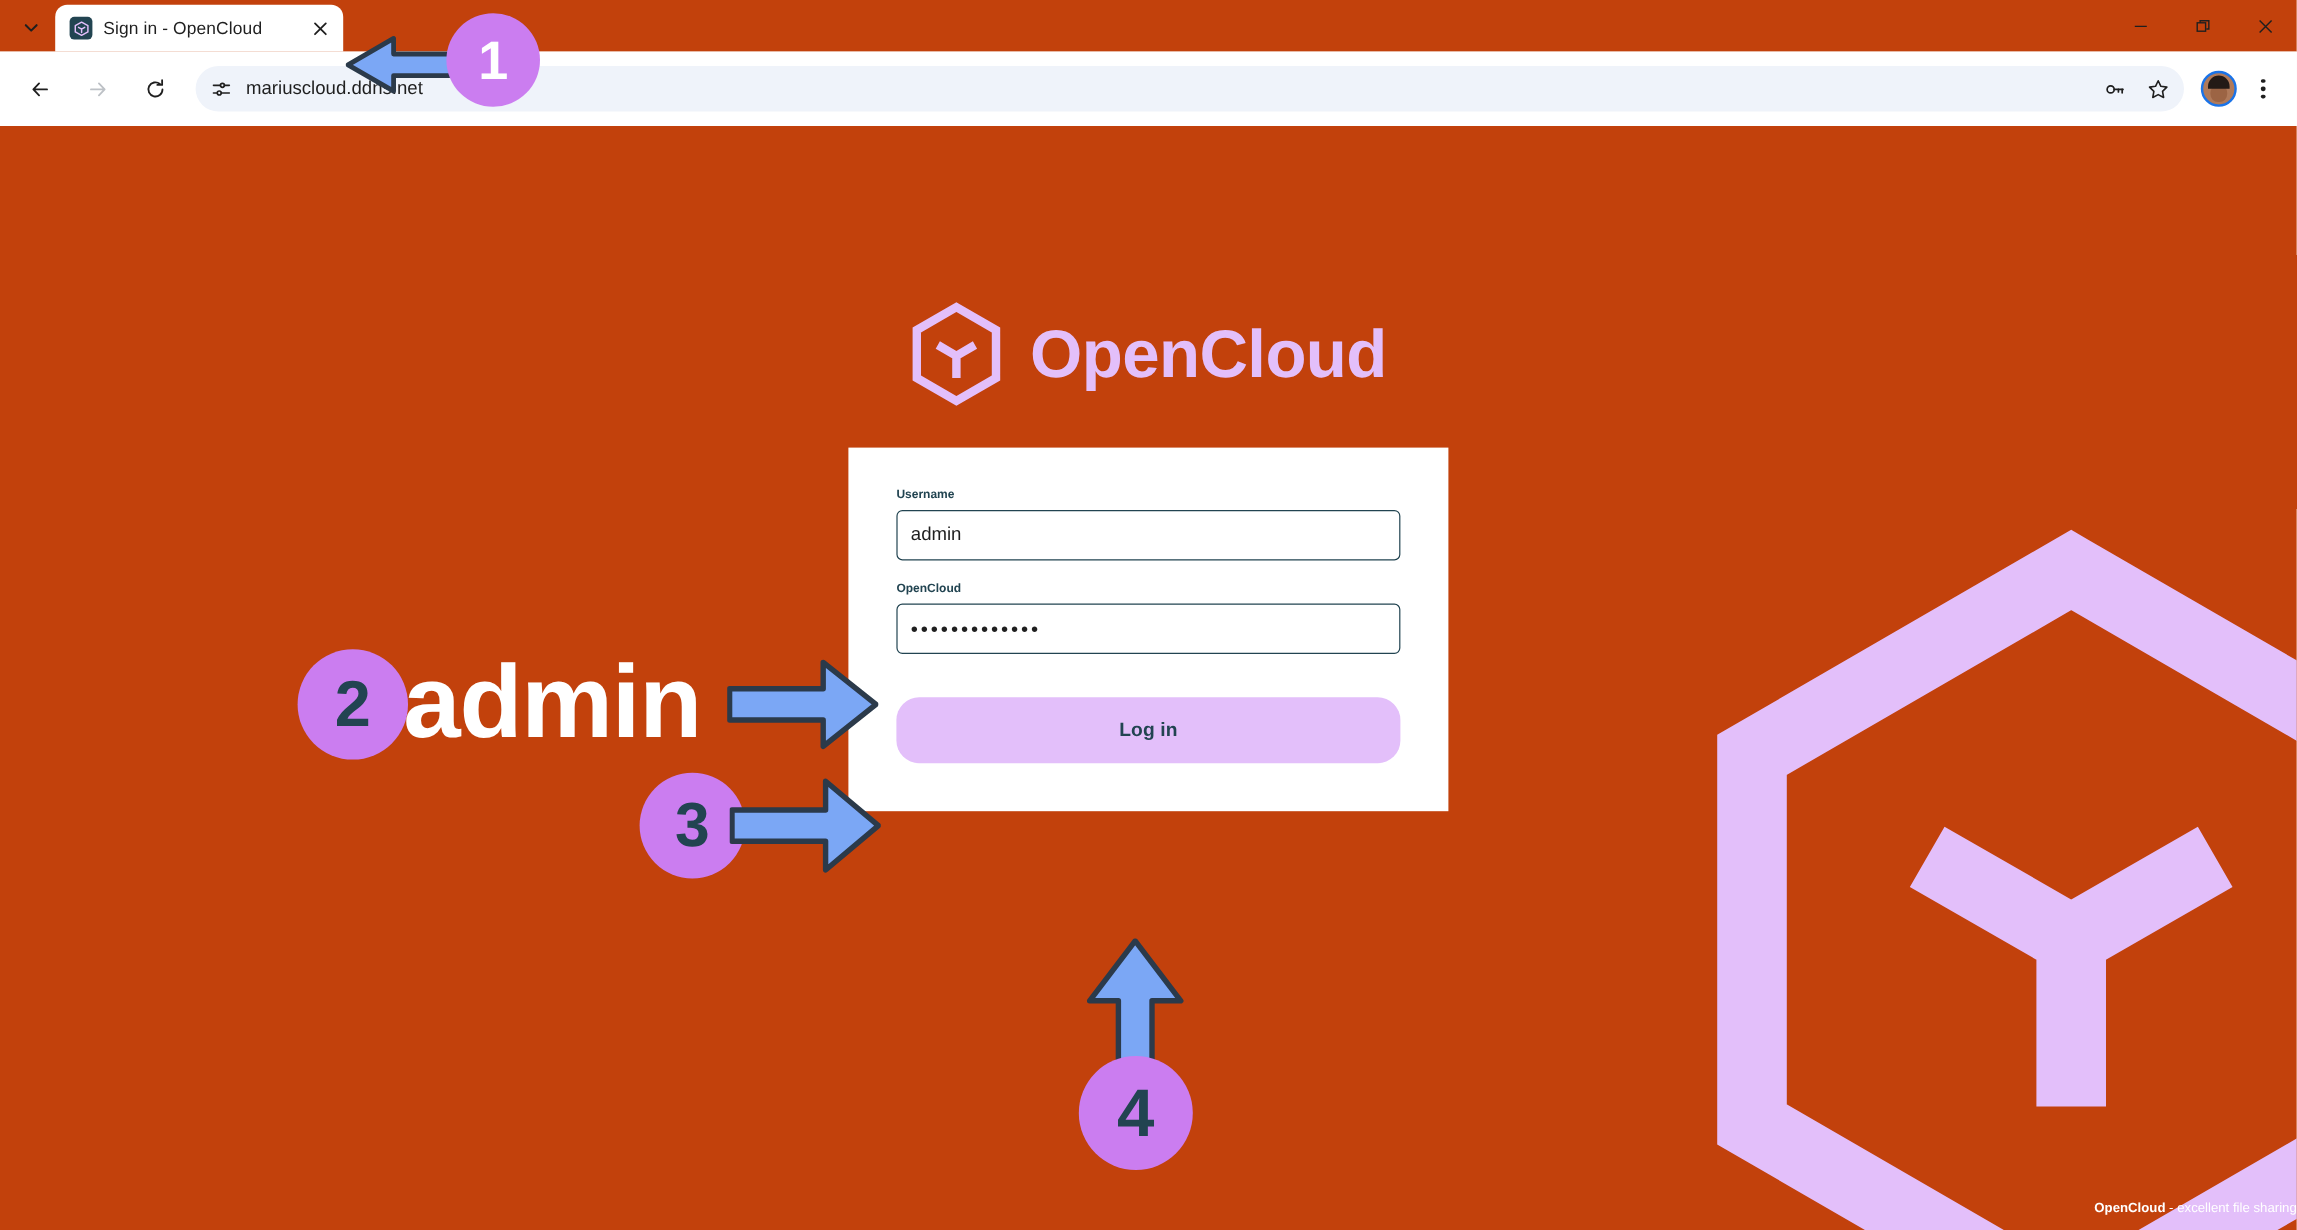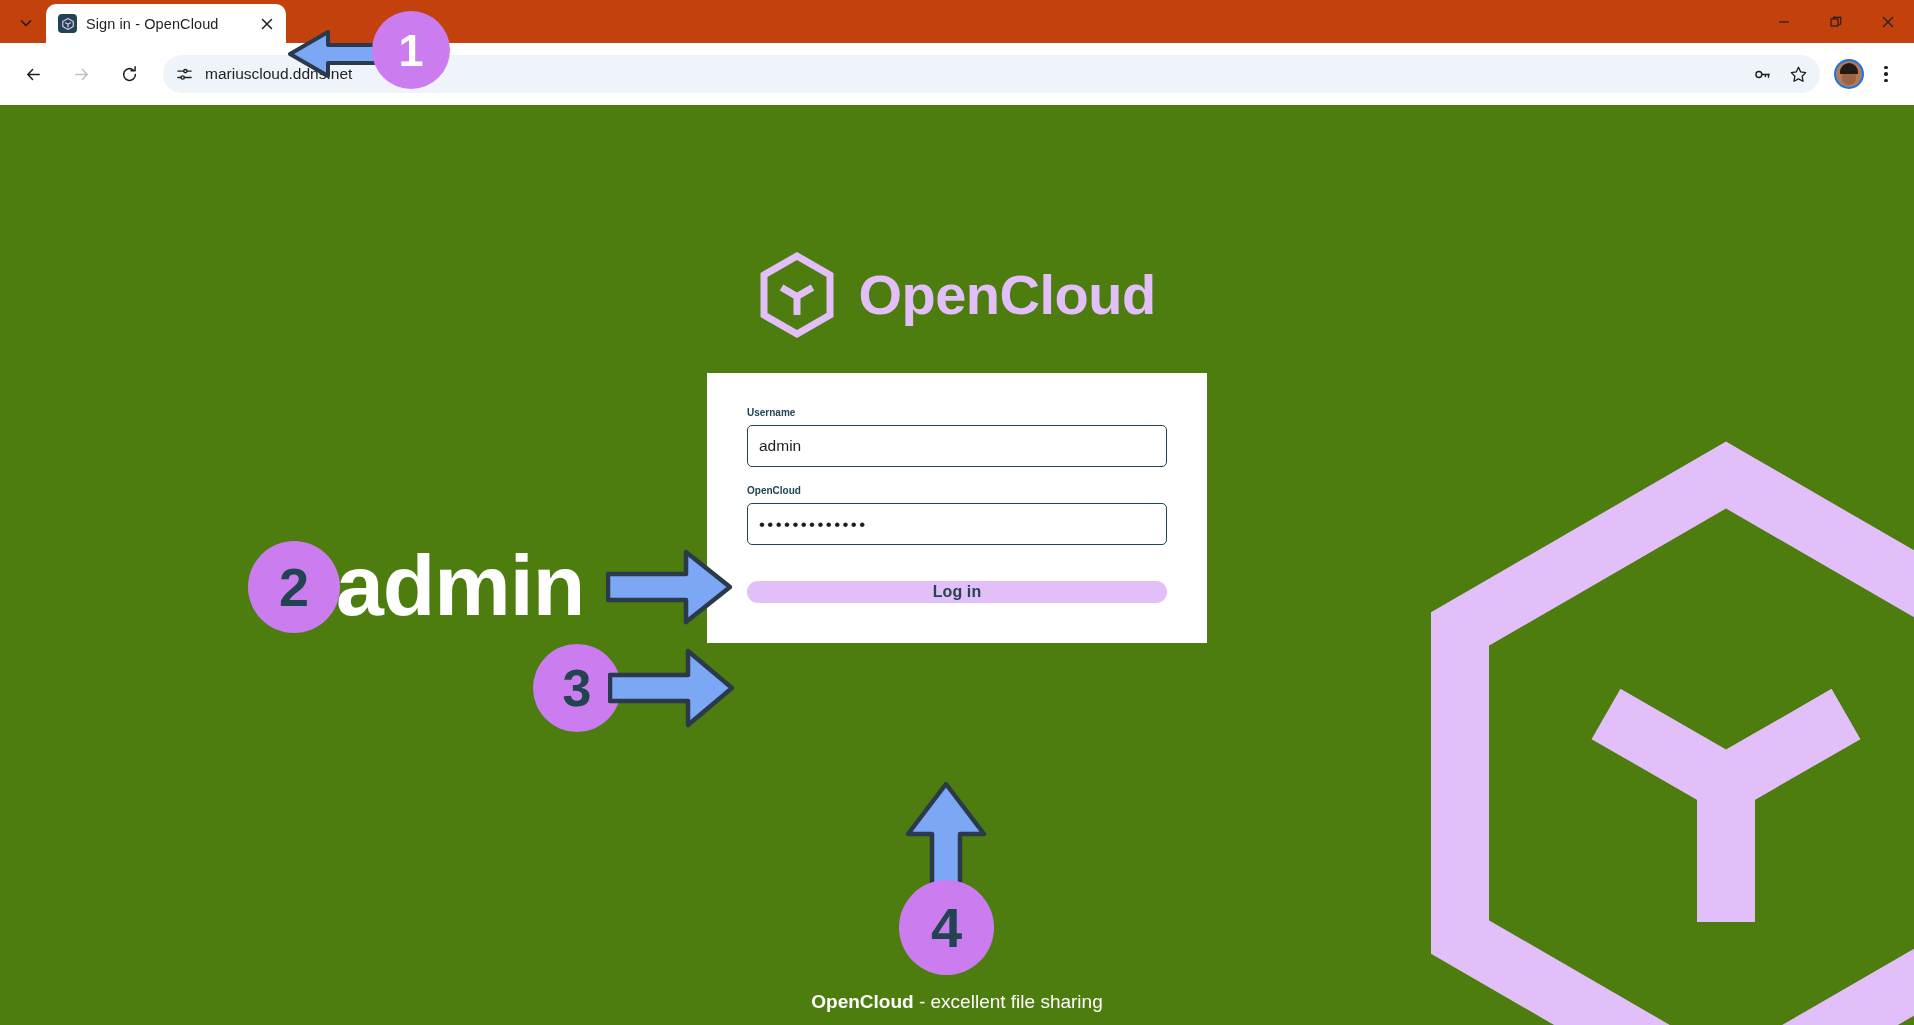--- a/index.html
+++ b/index.html
@@ -99,21 +99,21 @@
   }
   .kebab {
     width:36px; height:36px; border-radius:50%;
     display:flex; flex-direction:column; align-items:center; justify-content:center; gap:3px;
   }
   .kebab i { width:3.5px; height:3.5px; border-radius:50%; background:#1f1f1f; display:block; }
 
   
   .viewport {
     position:absolute; top:105px; left:0; width:1914px; height:920px;
-    background:#4d7c0f; overflow:hidden;
+    background:#c2410c; overflow:hidden;
   }
 
   .watermark {
     position:absolute; right:-112px; bottom:-70px;
     width:600px; height:660px; opacity:1; pointer-events:none;
   }
 
   .page-inner {
     position:absolute; inset:0; display:flex; flex-direction:column;
     align-items:center; z-index:2;
@@ -147,29 +147,29 @@
   }
   .field-input::placeholder { color:#8b9aa2; }
   .field-group { margin-bottom:18px; }
   .field-group.pw { margin-bottom:36px; }
   .pw-dots {
     width:100%; height:42px; border:1px solid #224451; border-radius:5px;
     background:#fff; padding:0 11px; display:flex; align-items:center;
     font-size:17px; letter-spacing:2.4px; color:#1f1f1f; line-height:1;
   }
   .login-btn {
-    width:100%; height:22px; border:none; border-radius:19px;
+    width:100%; height:55px; border:none; border-radius:19px;
     background:#e3bffa; color:#224451; font-size:16px; font-weight:700;
     font-family:"Liberation Sans", sans-serif; cursor:pointer;
     letter-spacing:.1px;
   }
 
   .footer {
-    position:absolute; bottom:12px; left:0; width:100%; text-align:center;
-    font-size:19px; color:#ffffff; z-index:3;
+    position:absolute; bottom:12px; left:0; width:100%; text-align:right;
+    font-size:11px; color:#ffffff; z-index:3;
   }
   .footer b { font-weight:700; }
 
   
   .anno { position:absolute; inset:0; z-index:50; pointer-events:none; }
   .badge {
     position:absolute; border-radius:50%;
     background:#cb7df0; border:0;
     display:flex; align-items:center; justify-content:center;
     font-weight:700; line-height:1;

